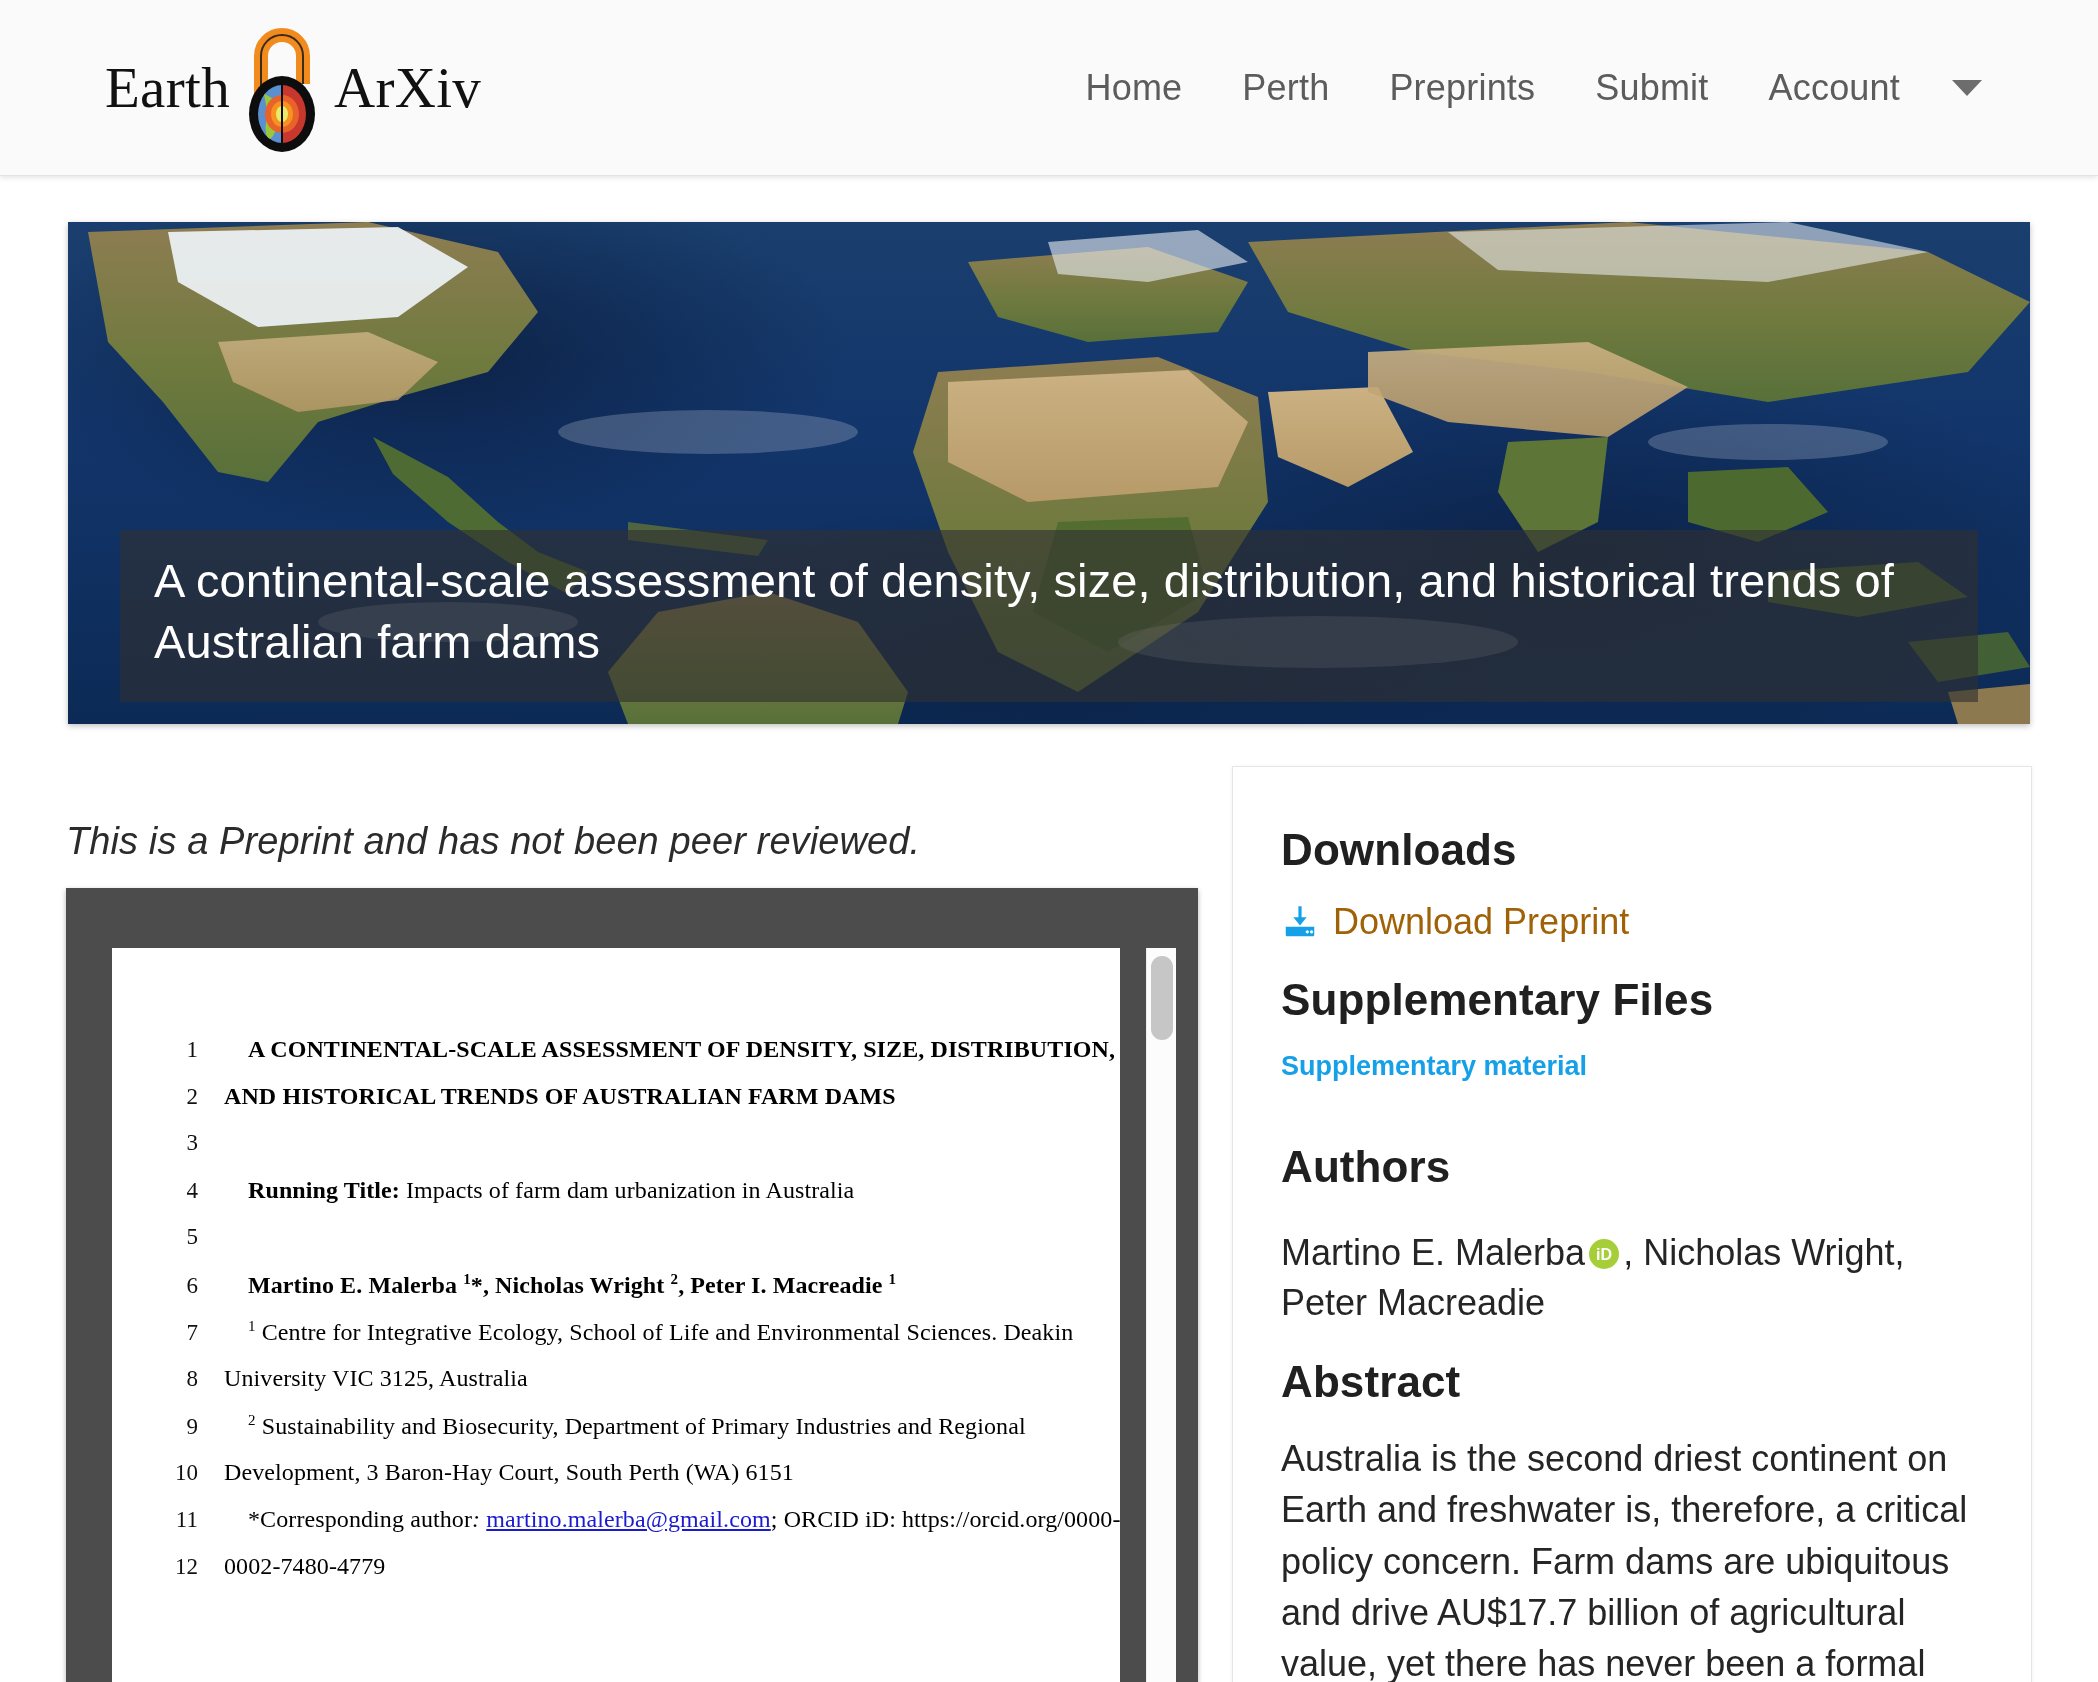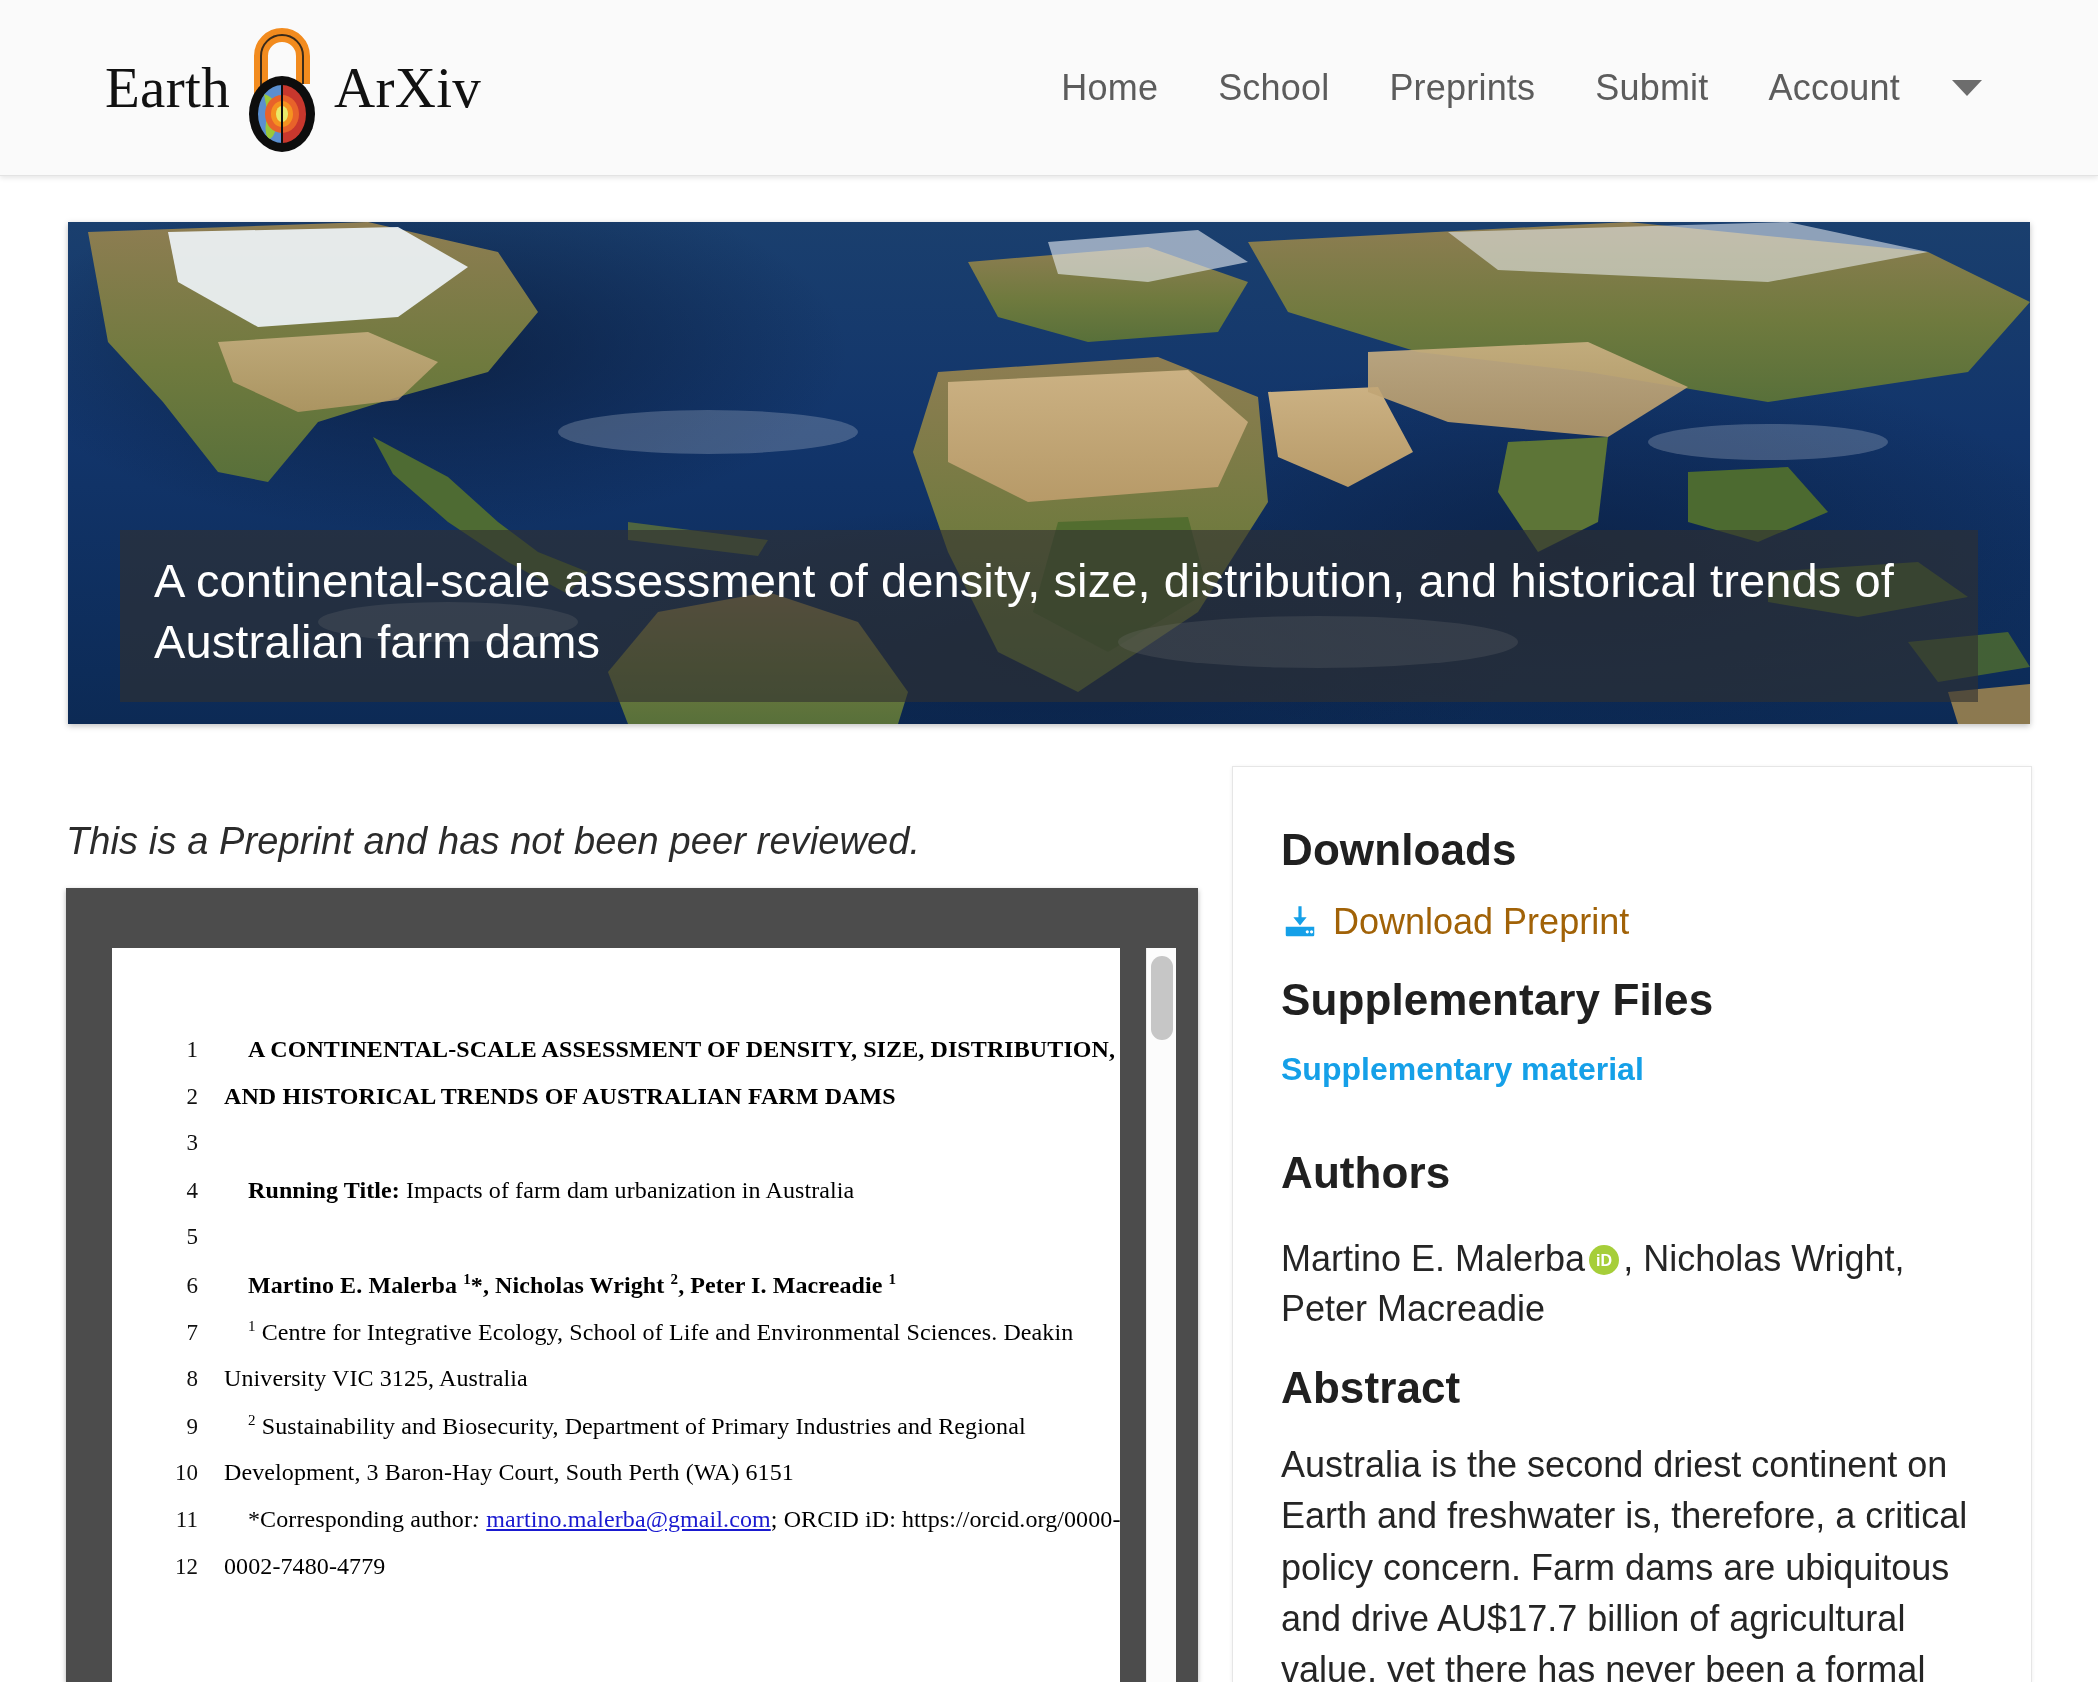--- a/index.html
+++ b/index.html
@@ -198,21 +198,21 @@
     gap: 14px;
     font-size: 36px;
     color: #a16207;
     text-decoration: none;
     cursor: pointer;
     margin-bottom: 32px;
   }
   .dl-icon { width: 38px; height: 38px; flex: 0 0 auto; display:block; }
   .supp-link {
     display: inline-block;
-    font-size: 32px;
+    font-size: 27px;
     font-weight: 700;
     color: #15a0e8;
     text-decoration: none;
     cursor: pointer;
     margin-bottom: 30px;
   }
   .authors-line {
     font-size: 36px;
     color: #252525;
     line-height: 1.38;
@@ -262,21 +262,21 @@
             <ellipse cx="48" cy="92" rx="6" ry="8" fill="#e9ea6a"></ellipse>
             <rect x="47" y="63" width="2" height="58" fill="#0d0d0d"></rect>
           </g>
         </svg>
       </span>
       <span class="brand-word">ArXiv</span>
     </a>
 
     <nav class="main-nav">
       <a class="nav-link">Home</a>
-      <a class="nav-link">School</a>
+      <a class="nav-link">Perth</a>
       <a class="nav-link">Preprints</a>
       <a class="nav-link">Submit</a>
       <a class="nav-link">Account</a>
       <span class="nav-caret"></span>
     </nav>
   </header>
 
   <section class="hero">
     <div class="hero-map">
       <svg viewBox="0 0 1962 502" preserveAspectRatio="none">

